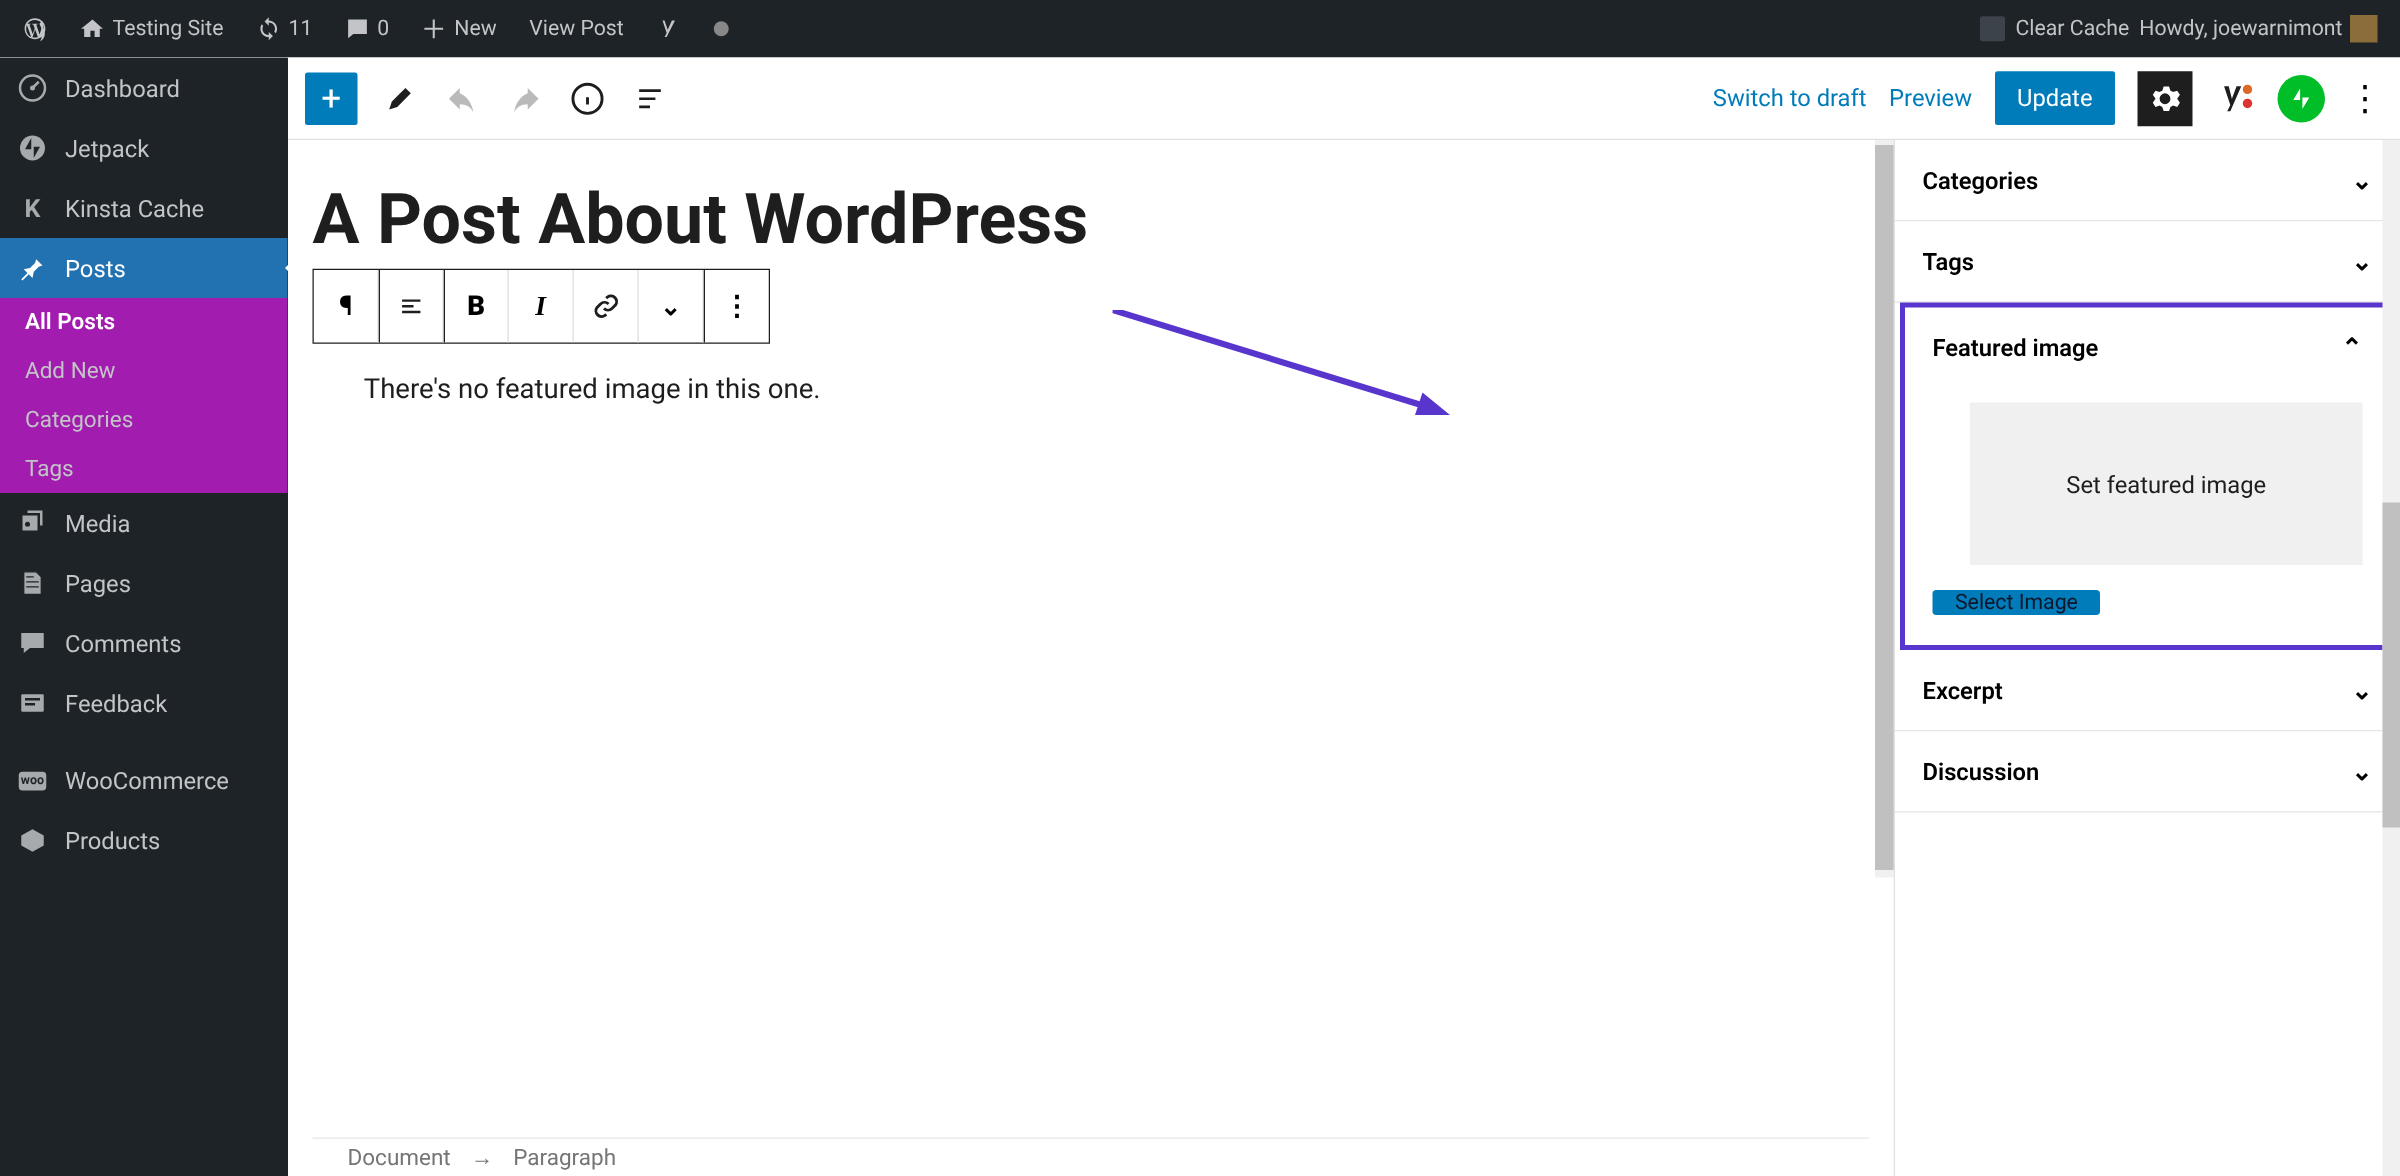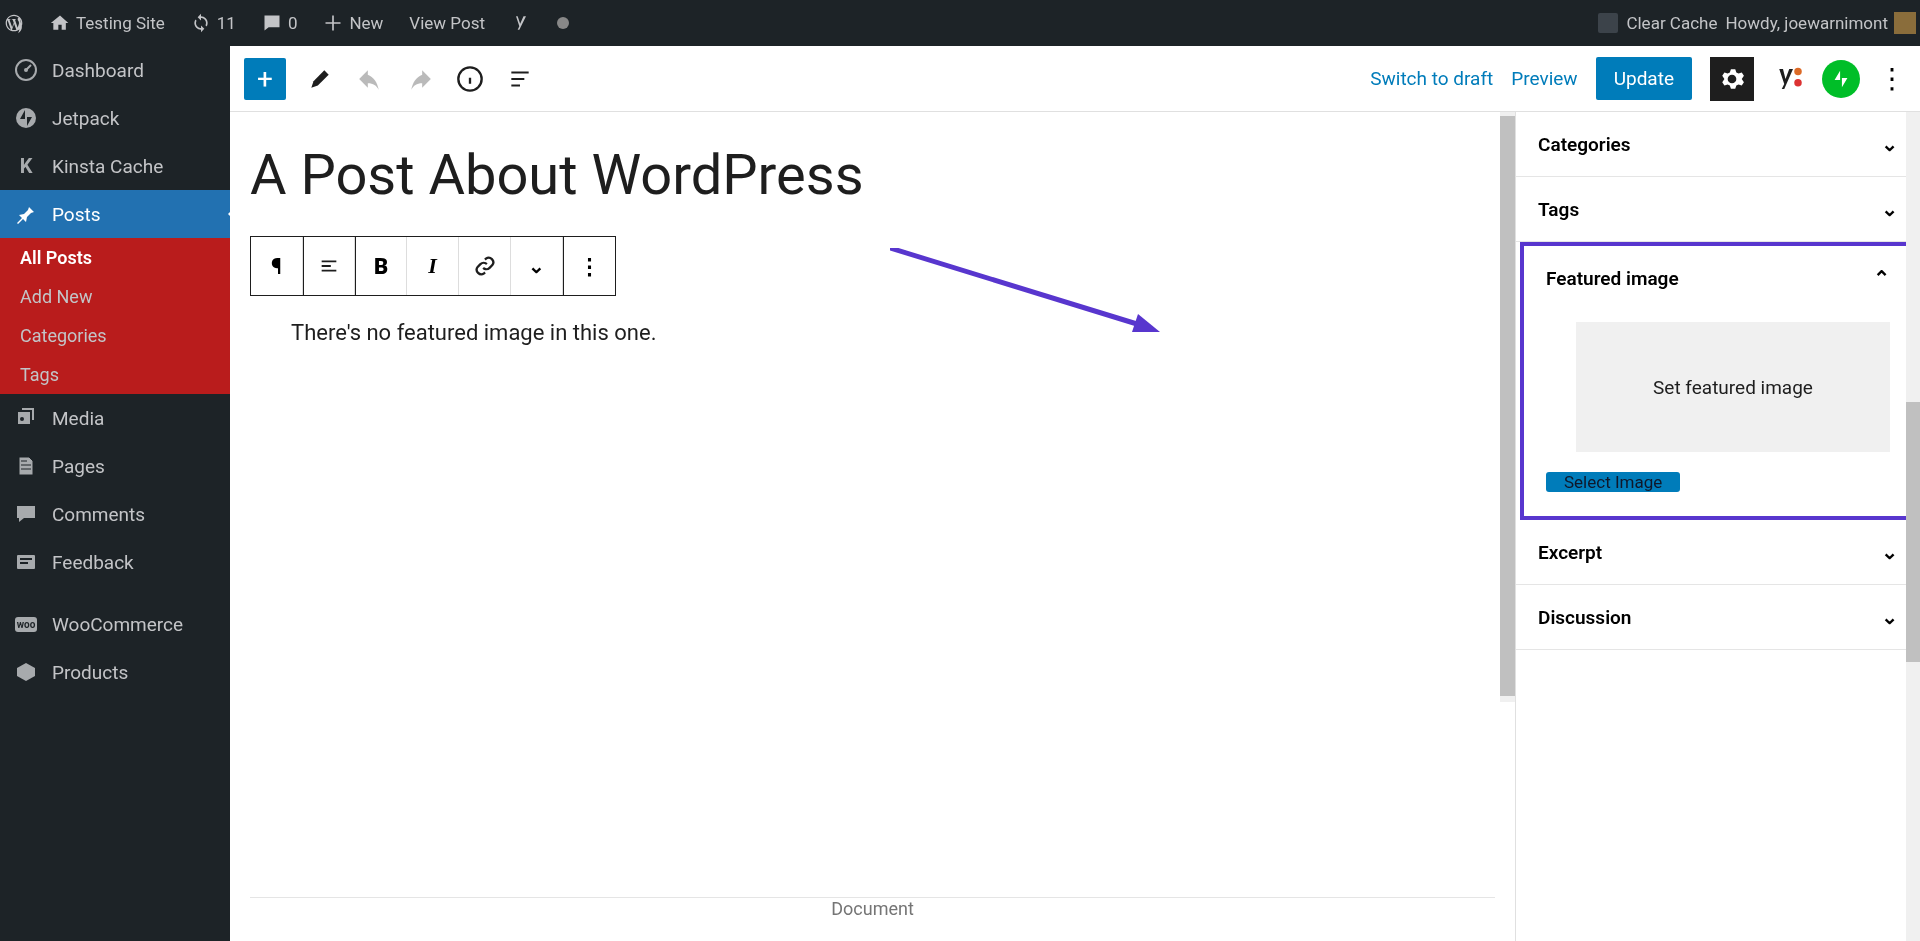--- a/index.html
+++ b/index.html
@@ -1,38 +1,38 @@
 <!DOCTYPE html>
 <html><head>
   <meta charset="utf-8">
   <style>
     * { margin: 0; padding: 0; box-sizing: border-box; font-family: -apple-system, BlinkMacSystemFont, "Segoe UI", Roboto, sans-serif; }
     body { overflow: hidden; }
     
     
-    .admin-bar { height: 46px; background: #1d2327; color: #c3c4c7; display: flex; align-items: center; padding: 0 0; font-size: 17px; }
+    .admin-bar { height: 46px; background: #1d2327; color: #c3c4c7; display: flex; align-items: center; padding: 0 14px; font-size: 17px; }
     .admin-bar-left { display: flex; align-items: center; gap: 18px; flex: 1; position: relative; }
     .admin-bar-right { display: flex; align-items: center; }
     .admin-bar-item { display: flex; align-items: center; gap: 6px; cursor: pointer; padding: 0 4px; }
     .ab-icon { width: 20px; height: 20px; display: inline-flex; align-items: center; justify-content: center; }
     .clear-cache-btn { background: #3c434a; padding: 4px 10px; border-radius: 2px; }
     .avatar { width: 22px; height: 22px; background: #8a6d3b; }
     .gray-dot { width: 12px; height: 12px; border-radius: 50%; background: #888; display: inline-block; }
     
     
     .main-layout { display: flex; height: calc(941px - 46px); }
     
     
     .sidebar { width: 230px; background: #1d2327; color: #c3c4c7; font-size: 19px; overflow-y: auto; }
     .sidebar-item { display: flex; align-items: center; gap: 14px; padding: 12px 14px; cursor: pointer; }
     .sidebar-item.active { background: #2271b1; color: #fff; position: relative; }
     .sidebar-item.active::after { content: ''; position: absolute; right: -8px; top: 50%; transform: translateY(-50%); width: 0; height: 0; border: 10px solid transparent; border-right-color: #fff; }
     .sidebar-icon { width: 24px; height: 24px; display: inline-flex; align-items: center; justify-content: center; color: #a7aaad; }
     .sidebar-item.active .sidebar-icon { color: #fff; }
-    .submenu { background: #b91c1c; }
+    .submenu { background: #a21caf; }
     .submenu-item { padding: 9px 14px 9px 20px; cursor: pointer; font-size: 18px; color: #c3c4c7; }
     .submenu-item.active { color: #fff; font-weight: 600; }
     
     
     .editor-wrap { flex: 1; background: #fff; display: flex; flex-direction: column; position: relative; }
     
     
     .editor-toolbar { height: 66px; border-bottom: 1px solid #e0e0e0; display: flex; align-items: center; padding: 0 14px; justify-content: space-between; }
     .toolbar-left { display: flex; align-items: center; gap: 18px; }
     .toolbar-right { display: flex; align-items: center; gap: 18px; }
@@ -43,21 +43,21 @@
     .link-btn { color: #007cba; font-size: 19px; cursor: pointer; }
     .update-btn { background: #007cba; color: #fff; padding: 10px 18px; font-size: 19px; cursor: pointer; border-radius: 2px; }
     .settings-btn { width: 44px; height: 44px; background: #1e1e1e; color: #fff; display: flex; align-items: center; justify-content: center; cursor: pointer; }
     .jetpack-btn { width: 38px; height: 38px; background: #00be28; border-radius: 50%; display: flex; align-items: center; justify-content: center; cursor: pointer; }
     .more-btn { font-size: 28px; cursor: pointer; }
     
     
     .editor-body { flex: 1; display: flex; overflow: hidden; }
     .content-area { flex: 1; padding: 0 20px; overflow-y: auto; display: flex; flex-direction: column; position: relative; }
     .content-main { flex: 1; }
-    .post-title { font-size: 56px; font-weight: 400; color: #1e1e1e; margin-top: 30px; margin-bottom: 28px; }
+    .post-title { font-size: 56px; font-weight: 700; color: #1e1e1e; margin-top: 30px; margin-bottom: 7px; }
     .block-toolbar { display: inline-flex; border: 1px solid #1e1e1e; background: #fff; }
     .block-tool { width: 52px; height: 58px; display: flex; align-items: center; justify-content: center; font-size: 22px; font-weight: 600; cursor: pointer; border-right: 1px solid #ddd; }
     .block-tool:last-child { border-right: none; }
     .block-tool.sep-left { border-left: 1px solid #1e1e1e; }
     .post-body { font-size: 22px; color: #1e1e1e; margin-top: 24px; margin-left: 41px; }
     .editor-scroller { width: 15px; background: #f0f0f0; position: absolute; top: 66px; right: 405px; height: 590px; }
     .editor-scroller-thumb { width: 100%; background: #c0c0c0; height: 580px; margin-top: 4px; }
     
     
     .right-panel { width: 405px; border-left: 1px solid #e0e0e0; overflow-y: auto; font-size: 18px; position: relative; }
@@ -67,21 +67,21 @@
     .featured-image-drop { background: #f0f0f0; height: 130px; display: flex; align-items: center; justify-content: center; color: #1e1e1e; cursor: pointer; font-size: 19px; margin-left: 30px; }
     .select-image-btn { background: #007cba; color: #0f172a; padding: 0 18px; font-size: 17px; margin-top: 20px; cursor: pointer; display: inline-block; border-radius: 3px; }
     .highlight-box { border: 4px solid #5836ce; margin: 0 4px; }
     .right-scroller { width: 14px; background: #f0f0f0; position: absolute; top: 0; right: 0; height: 100%; }
     .right-scroller-thumb { width: 100%; background: #c0c0c0; height: 260px; margin-top: 290px; }
 
     
     .arrow-line { position: absolute; top: 136px; left: 660px; width: 270px; height: 90px; pointer-events: none; }
     
     
-    .editor-footer { height: 44px; border-top: 1px solid #e5e5e5; display: flex; align-items: center; padding: 0 28px; gap: 16px; color: #757575; font-size: 18px; flex-direction: column; }
+    .editor-footer { height: 31px; border-top: 1px solid #e5e5e5; display: flex; align-items: center; padding: 0 28px; gap: 16px; color: #757575; font-size: 18px; }
 
     svg { display: block; }
     .chev { font-size: 20px; }
   </style>
 </head>
 <body>
 
 <div class="admin-bar">
   <div class="admin-bar-left">
     <div class="admin-bar-item">

